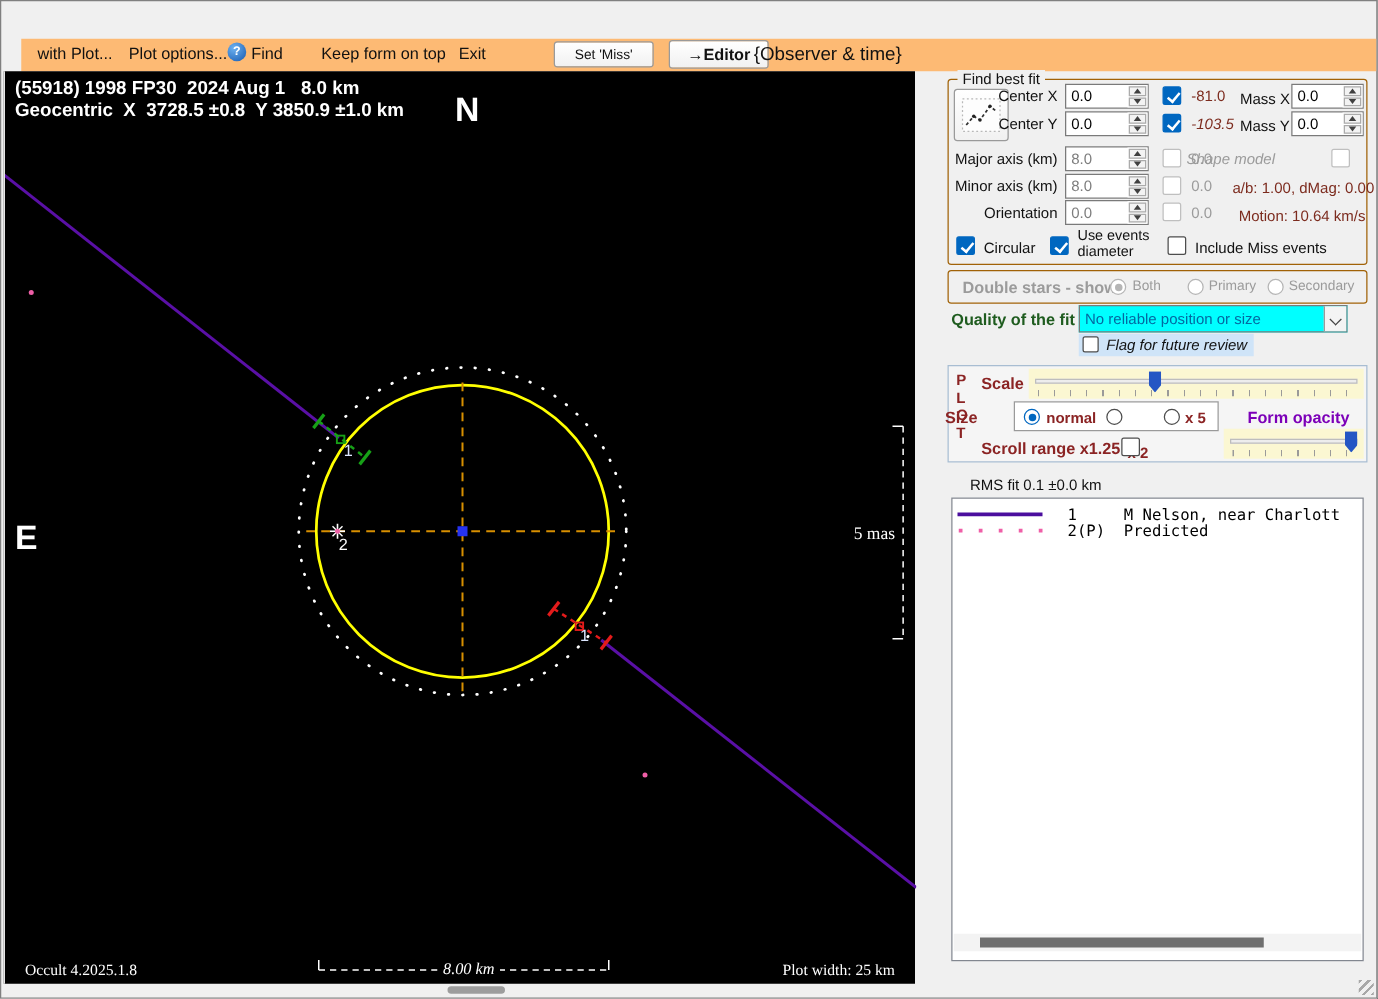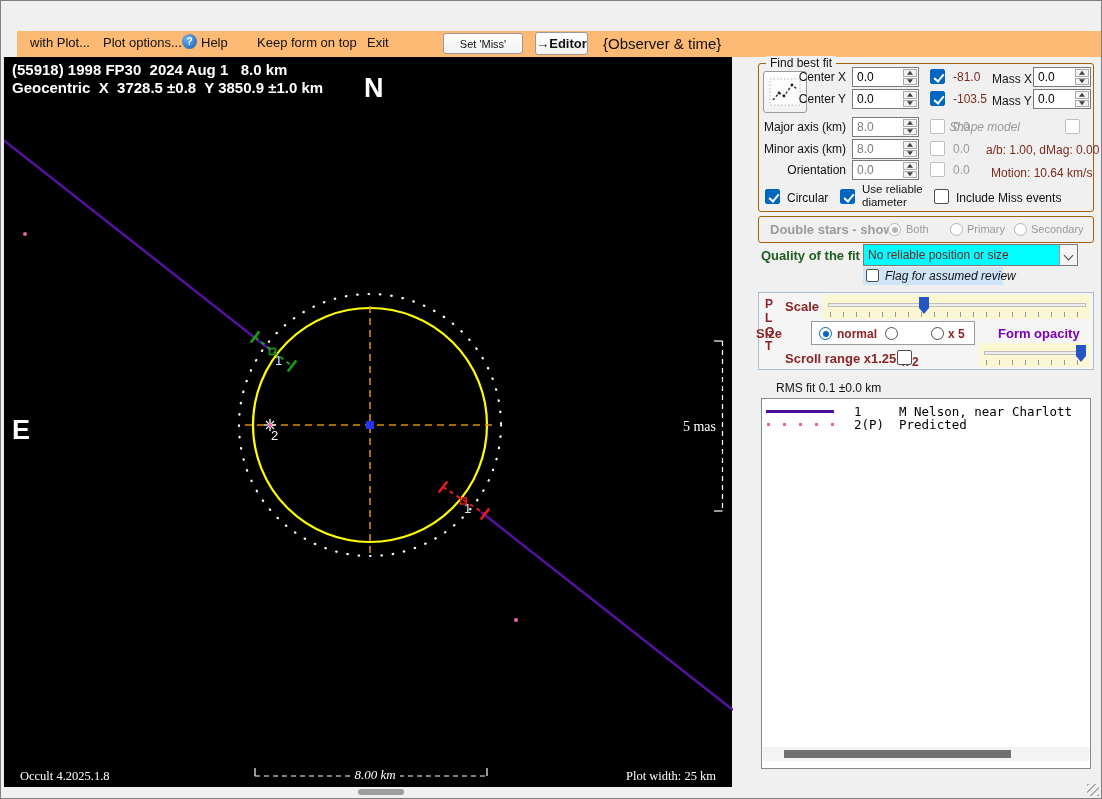--- a/index.html
+++ b/index.html
@@ -63,21 +63,21 @@
   .cb.dis { border-color:#bfbfbf; }
   .cb.small { width:13px; height:13px; }
 
   .radio { position:absolute; width:13px; height:13px; border-radius:50%; background:#fff; border:1px solid #4d4d4d; }
   .radio.sel { border-color:#0067c0; }
   .radio.sel::after { content:""; position:absolute; inset:2.5px; border-radius:50%; background:#0067c0; }
   .radio.dis { border-color:#b5b5b5; }
   .radio.dis.sel::after { background:#b5b5b5; }
 
   .combo { position:absolute; border:1px solid #7a7a7a; background:#00ffff; display:flex; align-items:center; }
-  .combo .txt { flex:1; font-size:12px; padding-left:4px; color:#7f1d1d; }
+  .combo .txt { flex:1; font-size:12px; padding-left:4px; color:#0369a1; }
   .combo .dd { width:18px; align-self:stretch; background:#f4f4f4; border-left:1px solid #9a9a9a; position:relative; }
   .combo .dd::after { content:""; position:absolute; left:5px; top:7px; width:6px; height:6px;
                       border:solid #444; border-width:0 0 1.5px 1.5px; transform:rotate(-45deg); }
 
   .slider { position:absolute; background:#fbf7d2; }
   .slider .track { position:absolute; left:5px; right:5px; top:8px; height:4px; background:#ededed; border:1px solid #bdbdbd; }
   .slider .ticks { position:absolute; left:7px; right:7px; bottom:2px; height:5px;
                    background:repeating-linear-gradient(90deg,#9a9a9a 0 1px,transparent 1px 13px); }
   .slider .thumb { position:absolute; top:2px; width:10px; height:17px; background:#2456c4;
                    clip-path:polygon(0 0,100% 0,100% 65%,50% 100%,0 65%); }
@@ -99,25 +99,25 @@
 </head>
 <body>
 
 <div class="window">
 
 
   <div class="menubar">
     <span class="menu-item" style="left:13px;">with Plot...</span>
     <span class="menu-item" style="left:86px;">Plot options...</span>
     <span class="help-icon" style="left:165px;">?</span>
-    <span class="menu-item" style="left:184px;">Help</span>
+    <span class="menu-item" style="left:184px;">Find</span>
     <span class="menu-item" style="left:240px;">Keep form on top</span>
     <span class="menu-item" style="left:350px;">Exit</span>
     <div class="mini-btn" style="left:426px;top:2px;width:80px;height:21px;line-height:20px;">Set 'Miss' Times</div>
-    <div class="mini-btn" style="left:518px;top:1px;width:53px;height:23px;line-height:22px;font-weight:bold;font-size:13px;">→Editor</div>
+    <div class="mini-btn" style="left:518px;top:1px;width:80px;height:23px;line-height:22px;font-weight:bold;font-size:13px;">→Editor</div>
     <span class="menu-item" style="left:586px;font-size:15px;">{Observer &amp; time}</span>
   </div>
 
   <div class="plot">
     <svg width="729" height="730" viewBox="0 0 729 730">
 
       <line x1="-2" y1="82" x2="267" y2="293.5" stroke="#5a10a6" stroke-width="2.4"></line>
       <line x1="477" y1="455" x2="729" y2="653" stroke="#5a10a6" stroke-width="2.4"></line>
 
       <circle cx="366" cy="368" r="131" fill="none" stroke="#ffffff" stroke-width="2.2" stroke-dasharray="0.5 10.9" stroke-linecap="round"></circle>
@@ -218,21 +218,21 @@
 
   <div class="lbl right" style="left:740px;top:91px;width:105px;">Center Y</div>
   <div class="spin" style="left:851px;top:88px;width:67px;">
     <div class="val">0.0</div>
     <div class="btns">
         <div class="b up"></div>
         <div class="b dn"></div>
       </div>
   </div>
   <div class="cb checked" style="left:929px;top:90px;"></div>
-  <div class="lbl maroon" style="left:952px;top:91px;">-103.5</div>
+  <div class="lbl maroon" style="left:952px;top:91px;font-style:italic;">-103.5</div>
   <div class="lbl" style="left:991px;top:93px;">Mass Y</div>
   <div class="spin" style="left:1032px;top:88px;width:58px;">
     <div class="val">0.0</div>
     <div class="btns">
         <div class="b up"></div>
         <div class="b dn"></div>
       </div>
   </div>
 
   <div class="lbl right" style="left:740px;top:119px;width:105px;">Major axis (km)</div>
@@ -269,21 +269,21 @@
       </div>
   </div>
   <div class="cb dis" style="left:929px;top:161px;"></div>
   <div class="lbl grey" style="left:952px;top:162px;">0.0</div>
   <div class="lbl maroon" style="left:990px;top:165px;">Motion: 10.64 km/s</div>
 
   <div class="cb checked" style="left:764px;top:188px;"></div>
   <div class="lbl" style="left:786px;top:190px;">Circular</div>
   <div class="cb checked" style="left:839px;top:188px;"></div>
   <div class="lbl" style="left:861px;top:182px;font-size:11.5px;line-height:1.15;">
-    <div>Use reliable</div>
+    <div>Use events</div>
     <div>diameter</div>
   </div>
   <div class="cb" style="left:933px;top:188px;"></div>
   <div class="lbl" style="left:955px;top:190px;">Include Miss events</div>
 
   <div class="group" style="left:757px;top:215px;width:336px;height:27px;">
     <div class="lbl grey" style="left:11px;top:5px;font-weight:bold;font-size:13px;">Double stars - show</div>
   </div>
   <div class="radio dis sel" style="left:887px;top:222px;"></div>
   <div class="lbl grey" style="left:905px;top:222px;font-size:11px;">Both</div>
@@ -292,21 +292,21 @@
   <div class="radio dis" style="left:1013px;top:222px;"></div>
   <div class="lbl grey" style="left:1030px;top:222px;font-size:11px;">Secondary</div>
 
   <div class="lbl" style="left:760px;top:247px;font-weight:bold;font-size:13px;color:#1f5c1f;">Quality of the fit</div>
   <div class="combo" style="left:862px;top:243px;width:215px;height:22px;">
     <div class="txt">No reliable position or size</div>
     <div class="dd"></div>
   </div>
   <div class="abs" style="left:862px;top:266px;width:140px;height:18px;background:#cfe4f8;"></div>
   <div class="cb small" style="left:865px;top:268px;"></div>
-  <div class="lbl" style="left:884px;top:268px;font-style:italic;font-size:12px;">Flag for assumed review</div>
+  <div class="lbl" style="left:884px;top:268px;font-style:italic;font-size:12px;">Flag for future review</div>
 
   <div class="panel-plot" style="left:757px;top:291px;width:336px;height:78px;"></div>
   <div class="lbl boldm" style="left:764px;top:296px;">P</div>
   <div class="lbl boldm" style="left:764px;top:310px;">L</div>
   <div class="lbl boldm" style="left:764px;top:324px;">O</div>
   <div class="lbl boldm" style="left:764px;top:338px;">T</div>
 
   <div class="lbl boldm" style="left:784px;top:298px;font-size:13px;">Scale</div>
   <div class="slider" style="left:822px;top:294px;width:268px;height:24px;">
     <div class="track"></div>

